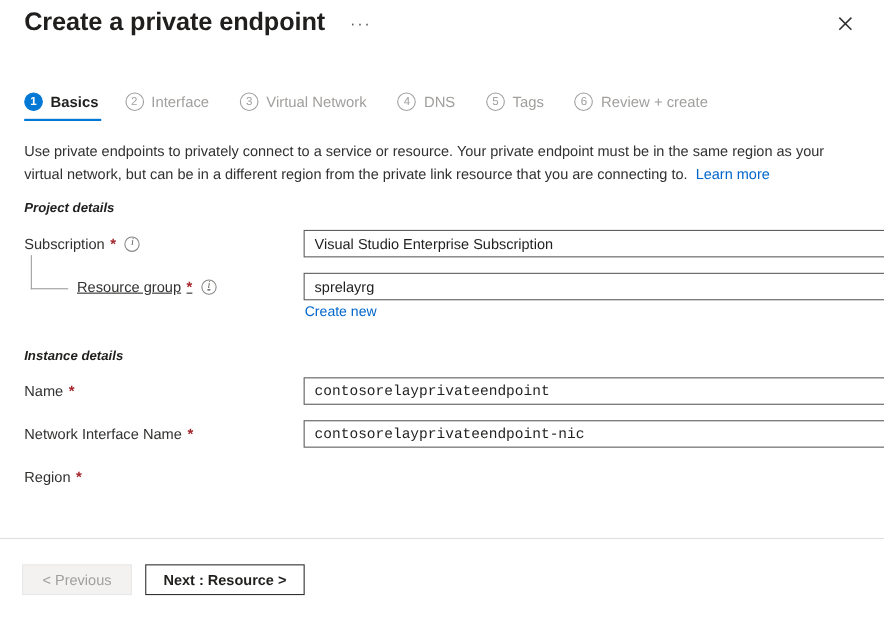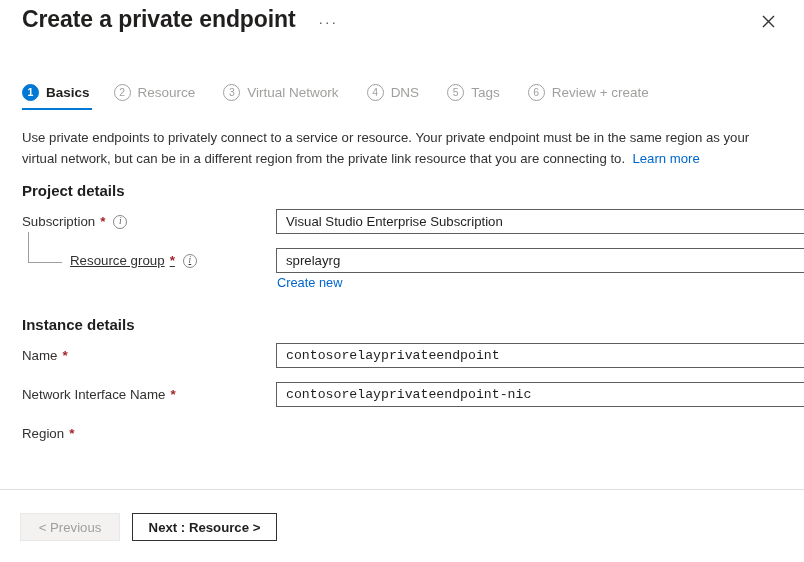--- a/index.html
+++ b/index.html
@@ -68,21 +68,21 @@
   .desc {
     position: absolute; left: 22px; top: 127px;
     width: 742px;
     font-size: 13.2px; line-height: 21px; color: #323130;
   }
   .link { color: #0066cc; text-decoration: none; cursor: pointer; }
 
   
   .section-head {
     position: absolute; left: 22px;
-    font-size: 15px; font-weight: 700; color: #201f1e;
+    font-size: 12px; font-weight: 700; color: #201f1e; font-style: italic;
   }
   #sec-project { top: 182px; }
   #sec-instance { top: 316px; }
 
   
   .flabel {
     position: absolute;
     font-size: 13.3px; color: #323130; white-space: nowrap;
     display: flex; align-items: center; gap: 5px;
   }
@@ -155,21 +155,21 @@
   </div>
 
   <div class="tabs">
     <div class="tab active">
       <span class="badge">1</span>
       <span class="label">Basics</span>
       <span class="underline"></span>
     </div>
     <div class="tab">
       <span class="badge">2</span>
-      <span class="label">Resource</span>
+      <span class="label">Interface</span>
 
     </div>
     <div class="tab">
       <span class="badge">3</span>
       <span class="label">Virtual Network</span>
 
     </div>
     <div class="tab">
       <span class="badge">4</span>
       <span class="label">DNS</span>

